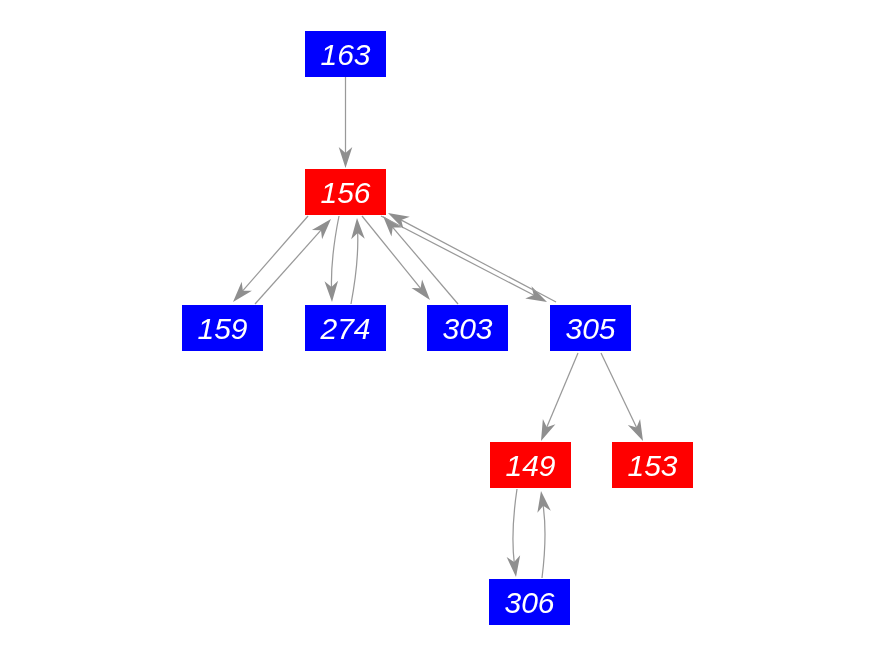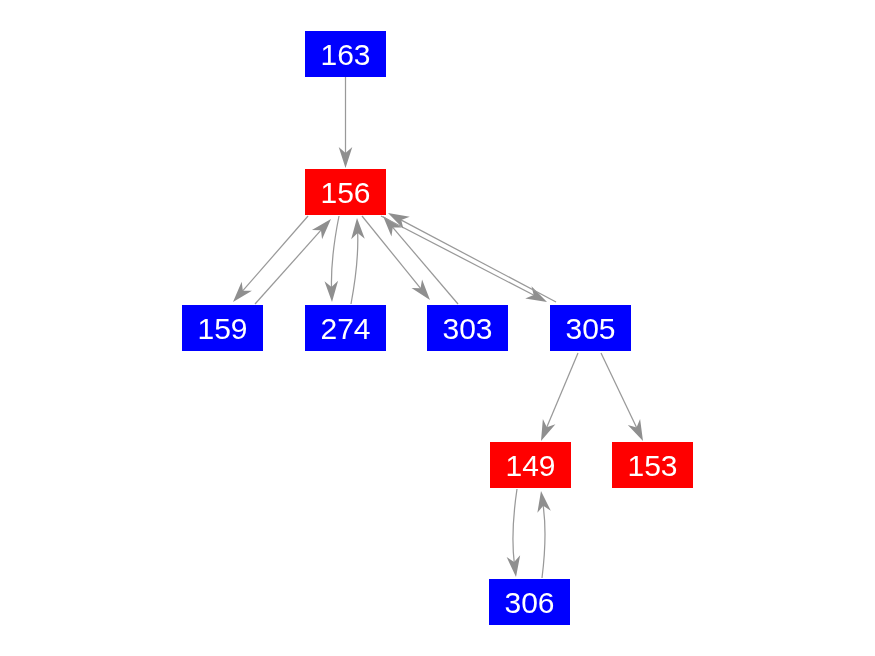--- a/index.html
+++ b/index.html
@@ -9,20 +9,21 @@
     height: 656px;
     background: #ffffff;
     overflow: hidden;
     font-family: "Liberation Sans", sans-serif;
   }
   .stage {
     position: relative;
     width: 875px;
     height: 656px;
     background: #ffffff;
+    font-style: italic;
   }
   svg { display: block; }
   .edge-line {
     fill: none;
     stroke-width: 1.25px;
   }
   .node-box {
     stroke: none;
   }
   .node-label {

